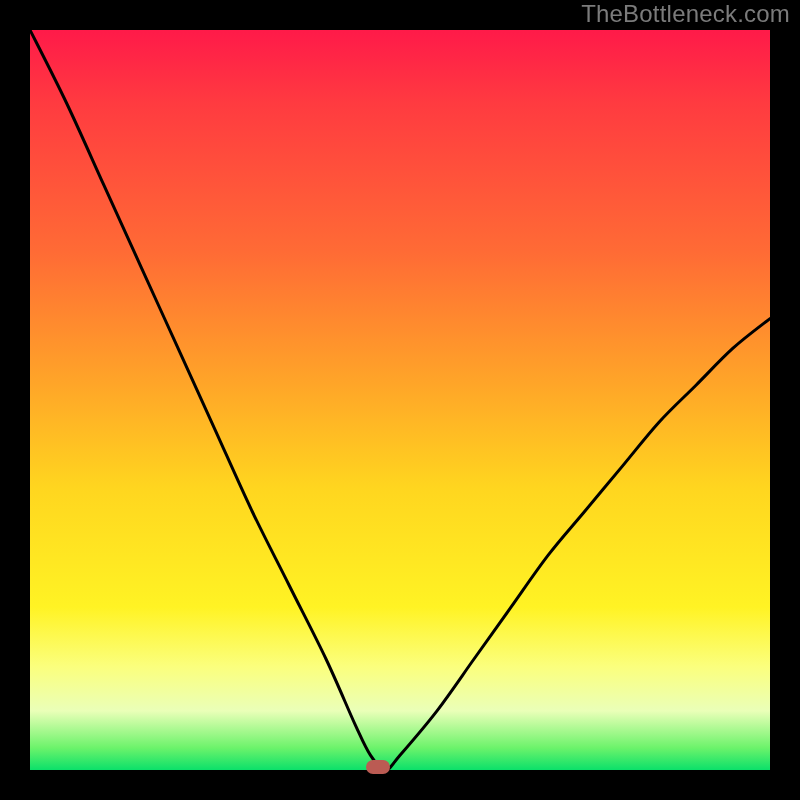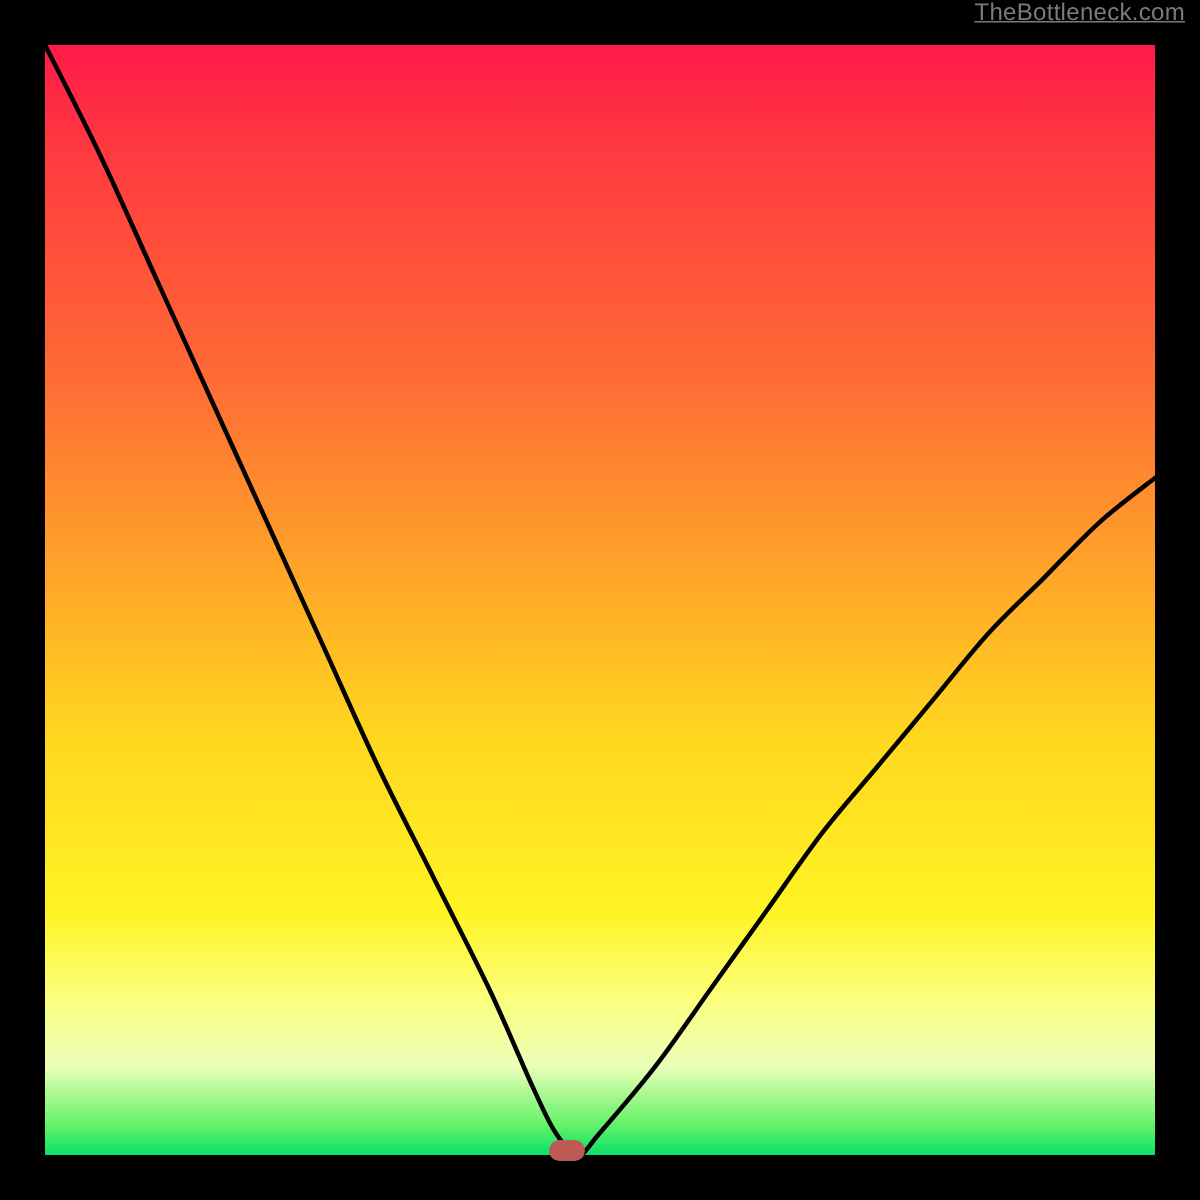--- a/index.html
+++ b/index.html
@@ -45,24 +45,23 @@
     left: 0;
     top: 0;
     width: 740px;
     height: 740px;
   }
   .watermark {
     position: absolute;
     top: 0;
     right: 10px;
     color: #7b7b7b;
-    font-size: 16px;
+    font-size: 24px;
     font-weight: 500;
     letter-spacing: 0.2px;
-    text-decoration: underline;
   }
   .marker {
     position: absolute;
     width: 24px;
     height: 14px;
     border-radius: 7px;
     background: #bb5b53;
   }
 </style>
 </head>

